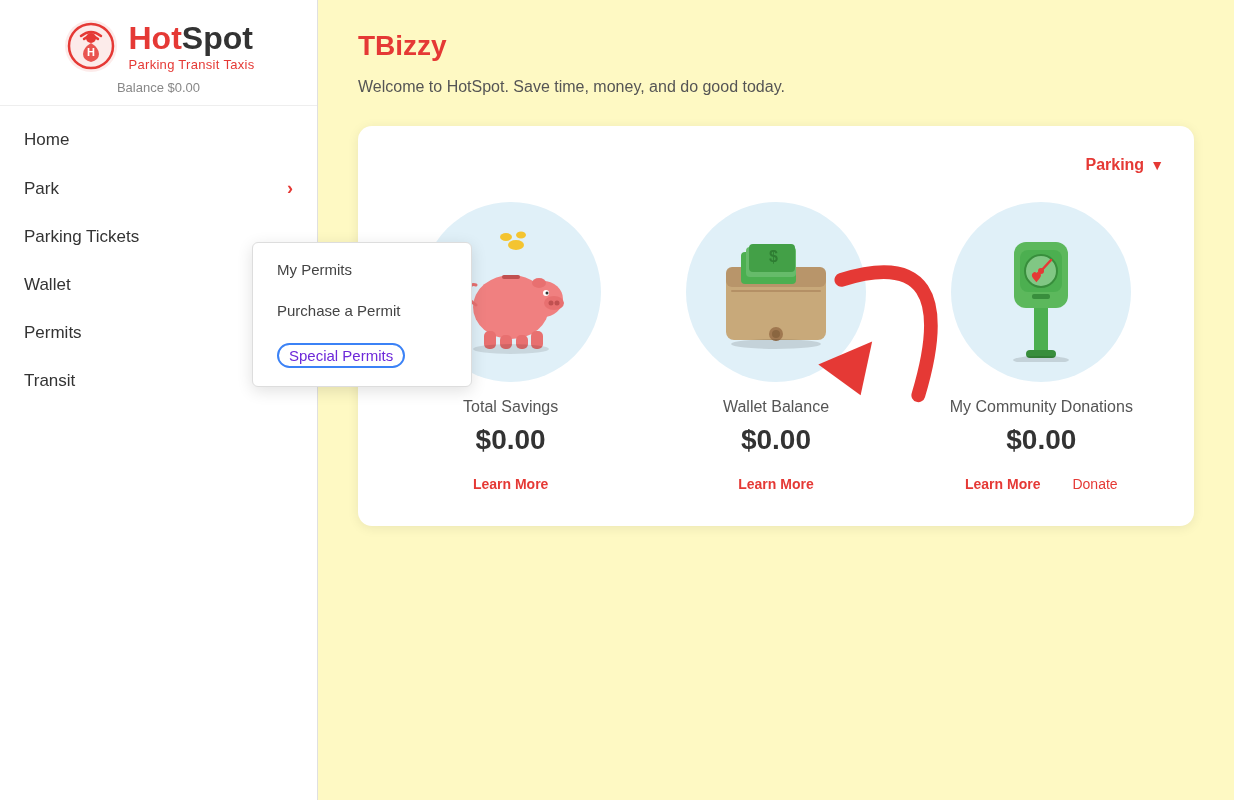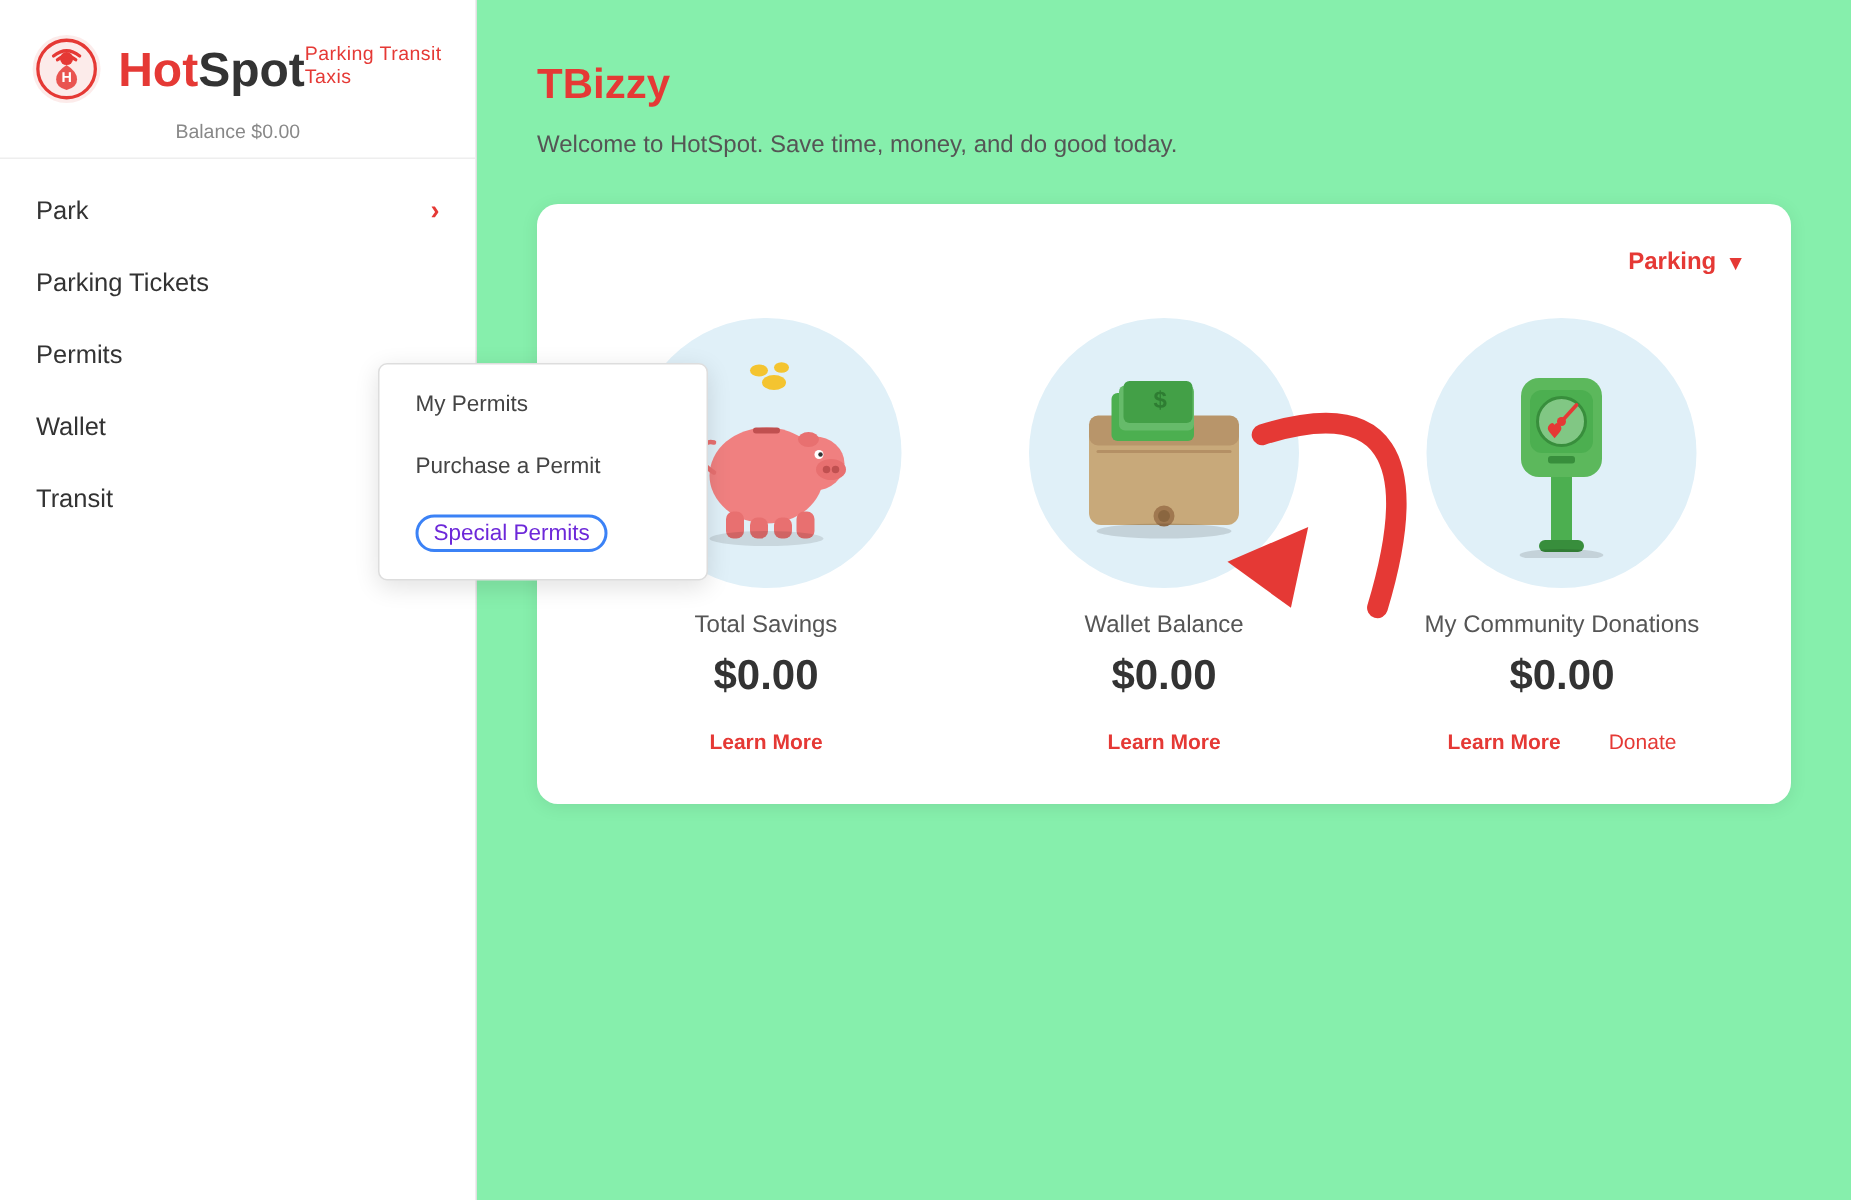--- a/index.html
+++ b/index.html
@@ -27,21 +27,21 @@
       display: flex;
       align-items: center;
       gap: 10px;
     }
     .logo-icon {
       width: 56px;
       height: 56px;
     }
     .logo-text-area {
       display: flex;
-      flex-direction: row;
+      flex-direction: column;
     }
     .hotspot-text {
       font-size: 32px;
       font-weight: 700;
       color: #333;
     }
     .hotspot-text span {
       color: #e53935;
     }
     .subtitle-text {
@@ -101,23 +101,23 @@
       display: inline-block;
       border: 2px solid #3b82f6;
       border-radius: 20px;
       padding: 2px 10px;
       color: #6d28d9;
     }
 
     
     .main {
       flex: 1;
-      background: #86efac;
+      background: #fef9c3;
       overflow-y: auto;
-      padding: 40px 40px;
+      padding: 30px 40px;
       position: relative;
     }
     .page-title {
       font-size: 28px;
       color: #e53935;
       font-weight: 600;
       margin-bottom: 16px;
     }
     .welcome-text {
       font-size: 16px;
@@ -258,31 +258,34 @@
           <span>Hot</span><span style="color:#333">Spot</span>
         </div>
         <div class="subtitle-text">Parking Transit Taxis</div>
       </div>
     </div>
     <div class="balance-text">Balance $0.00</div>
   </div>
 
   <nav class="nav-menu">
     <div class="nav-item">
+      <span>Home</span>
+    </div>
+    <div class="nav-item">
       <span>Park</span>
       <span class="nav-chevron">›</span>
     </div>
     <div class="nav-item">
       <span>Parking Tickets</span>
     </div>
     <div class="nav-item">
+      <span>Wallet</span>
+    </div>
+    <div class="nav-item">
       <span>Permits</span>
-    </div>
-    <div class="nav-item">
-      <span>Wallet</span>
     </div>
     <div class="nav-item">
       <span>Transit</span>
     </div>
   </nav>
 
   <div class="dropdown-menu">
     <div class="dropdown-item">
       <span>My Permits</span>
     </div>

